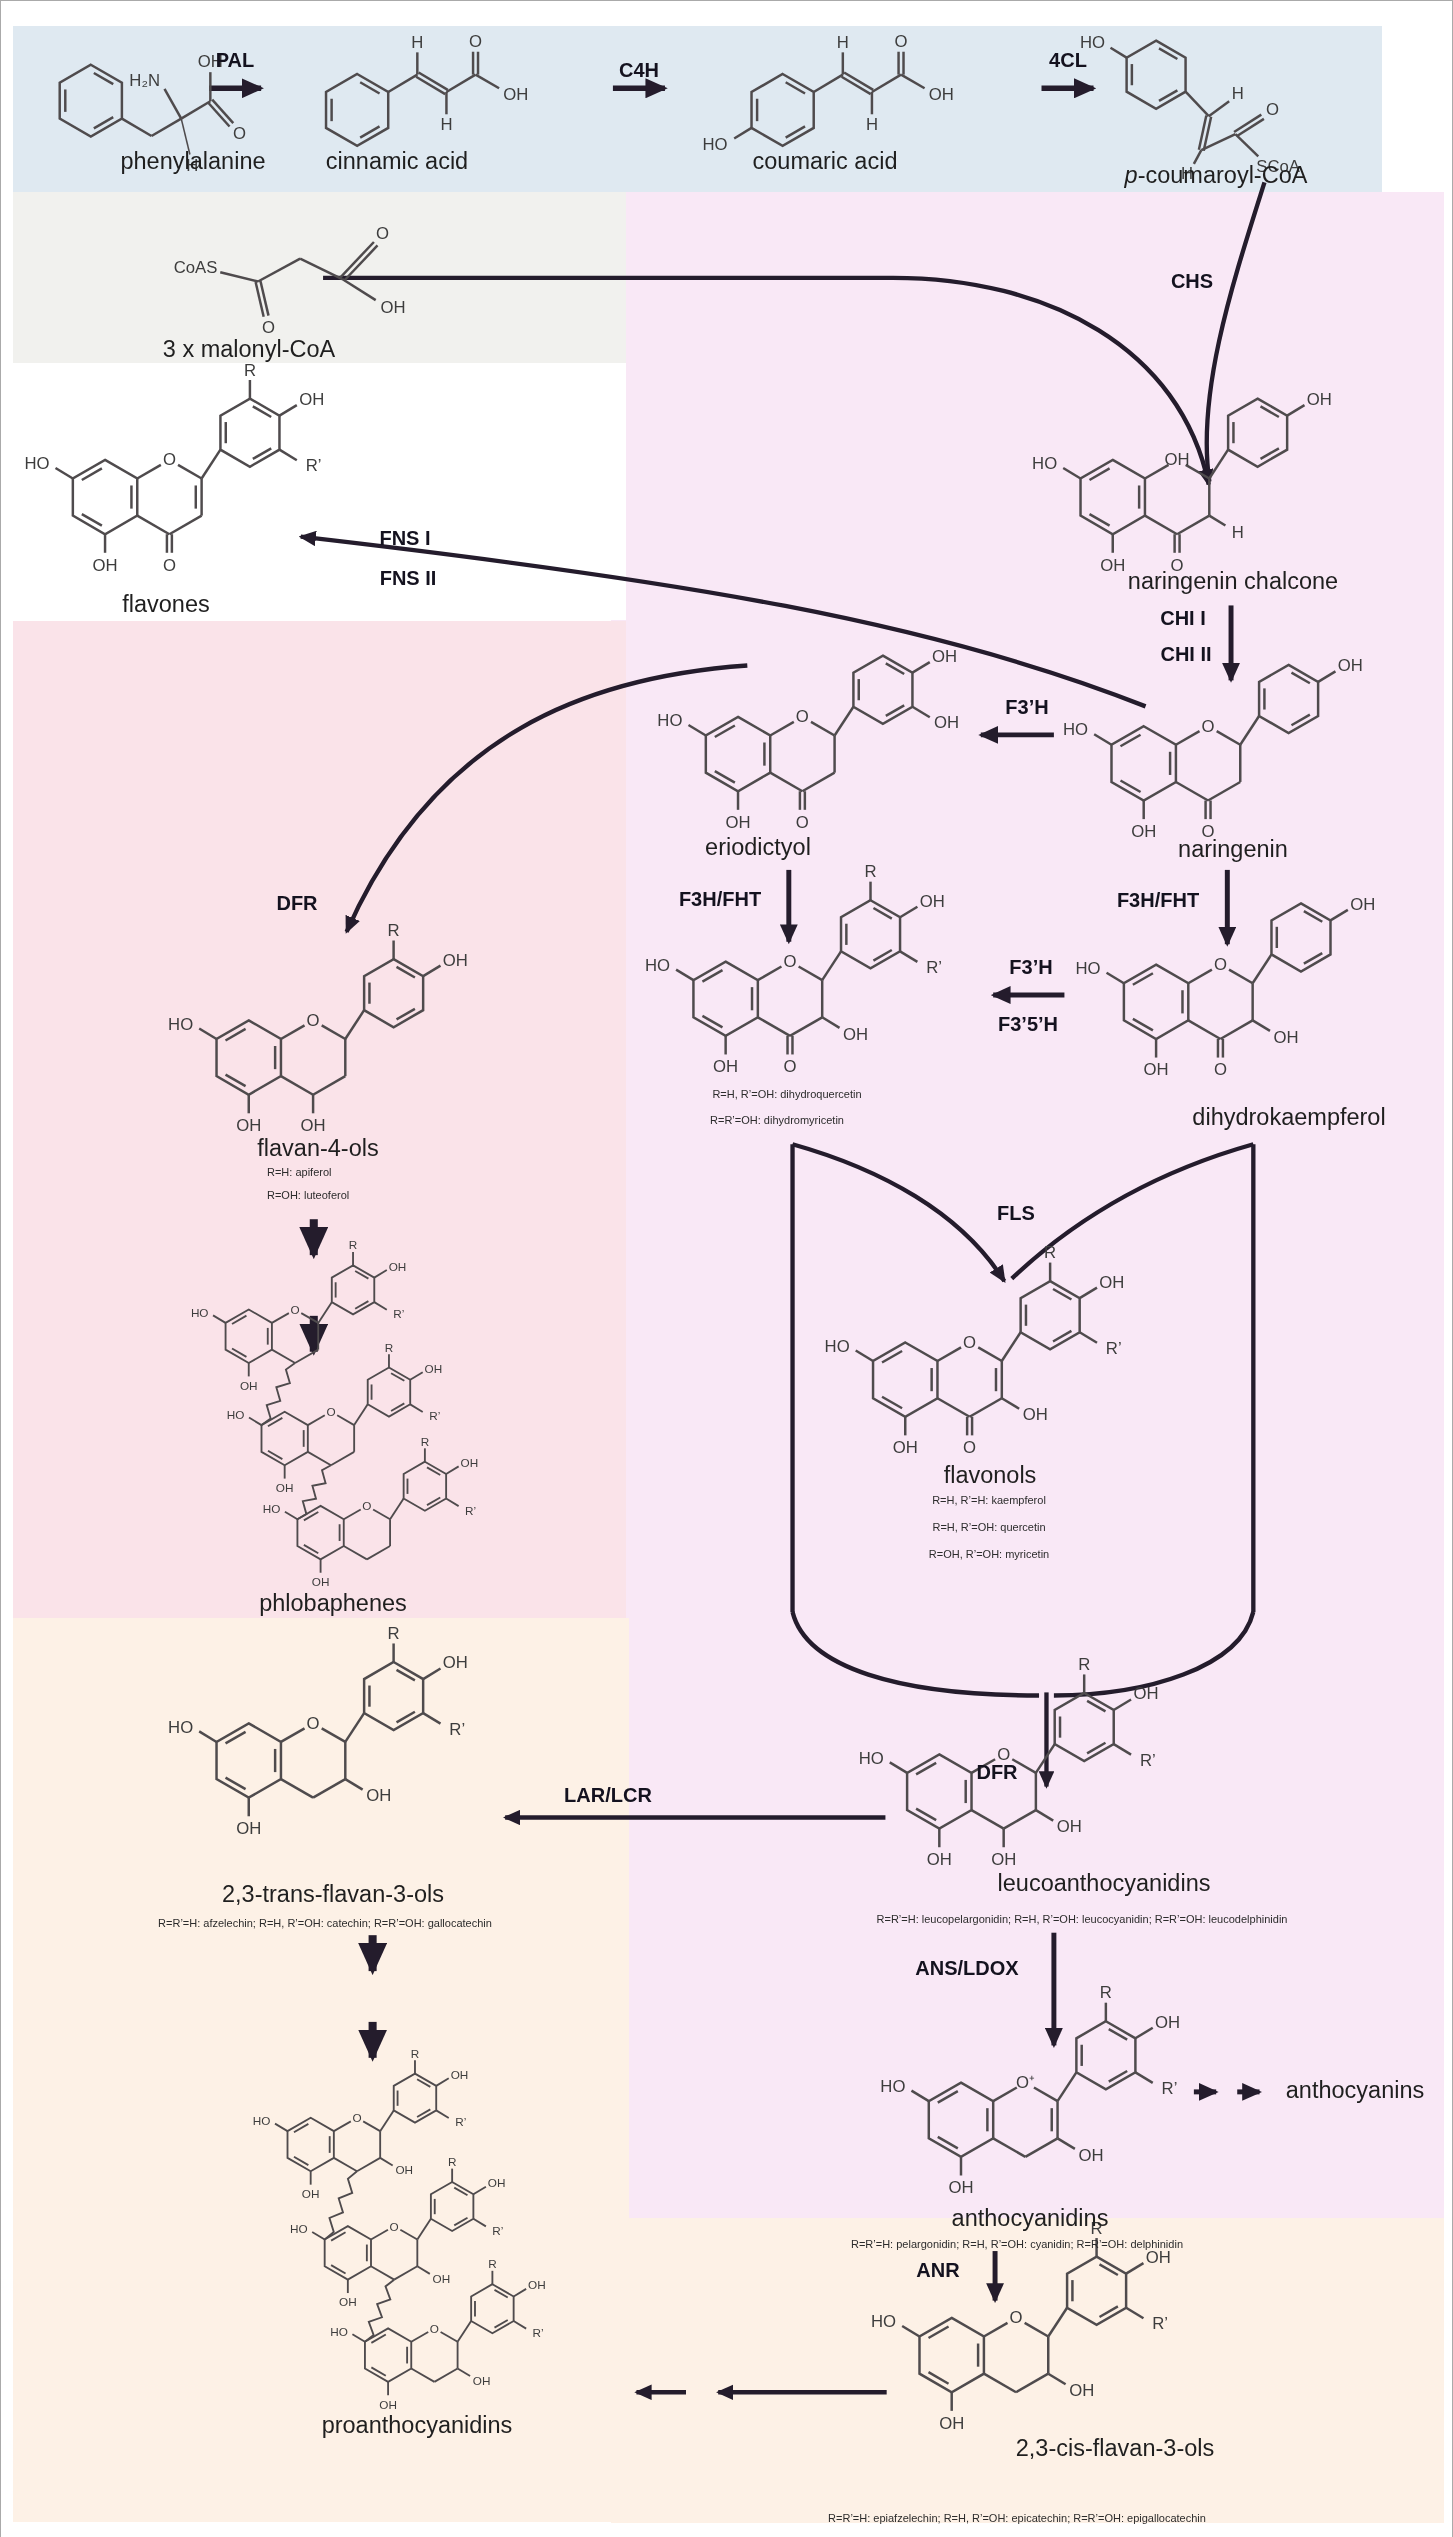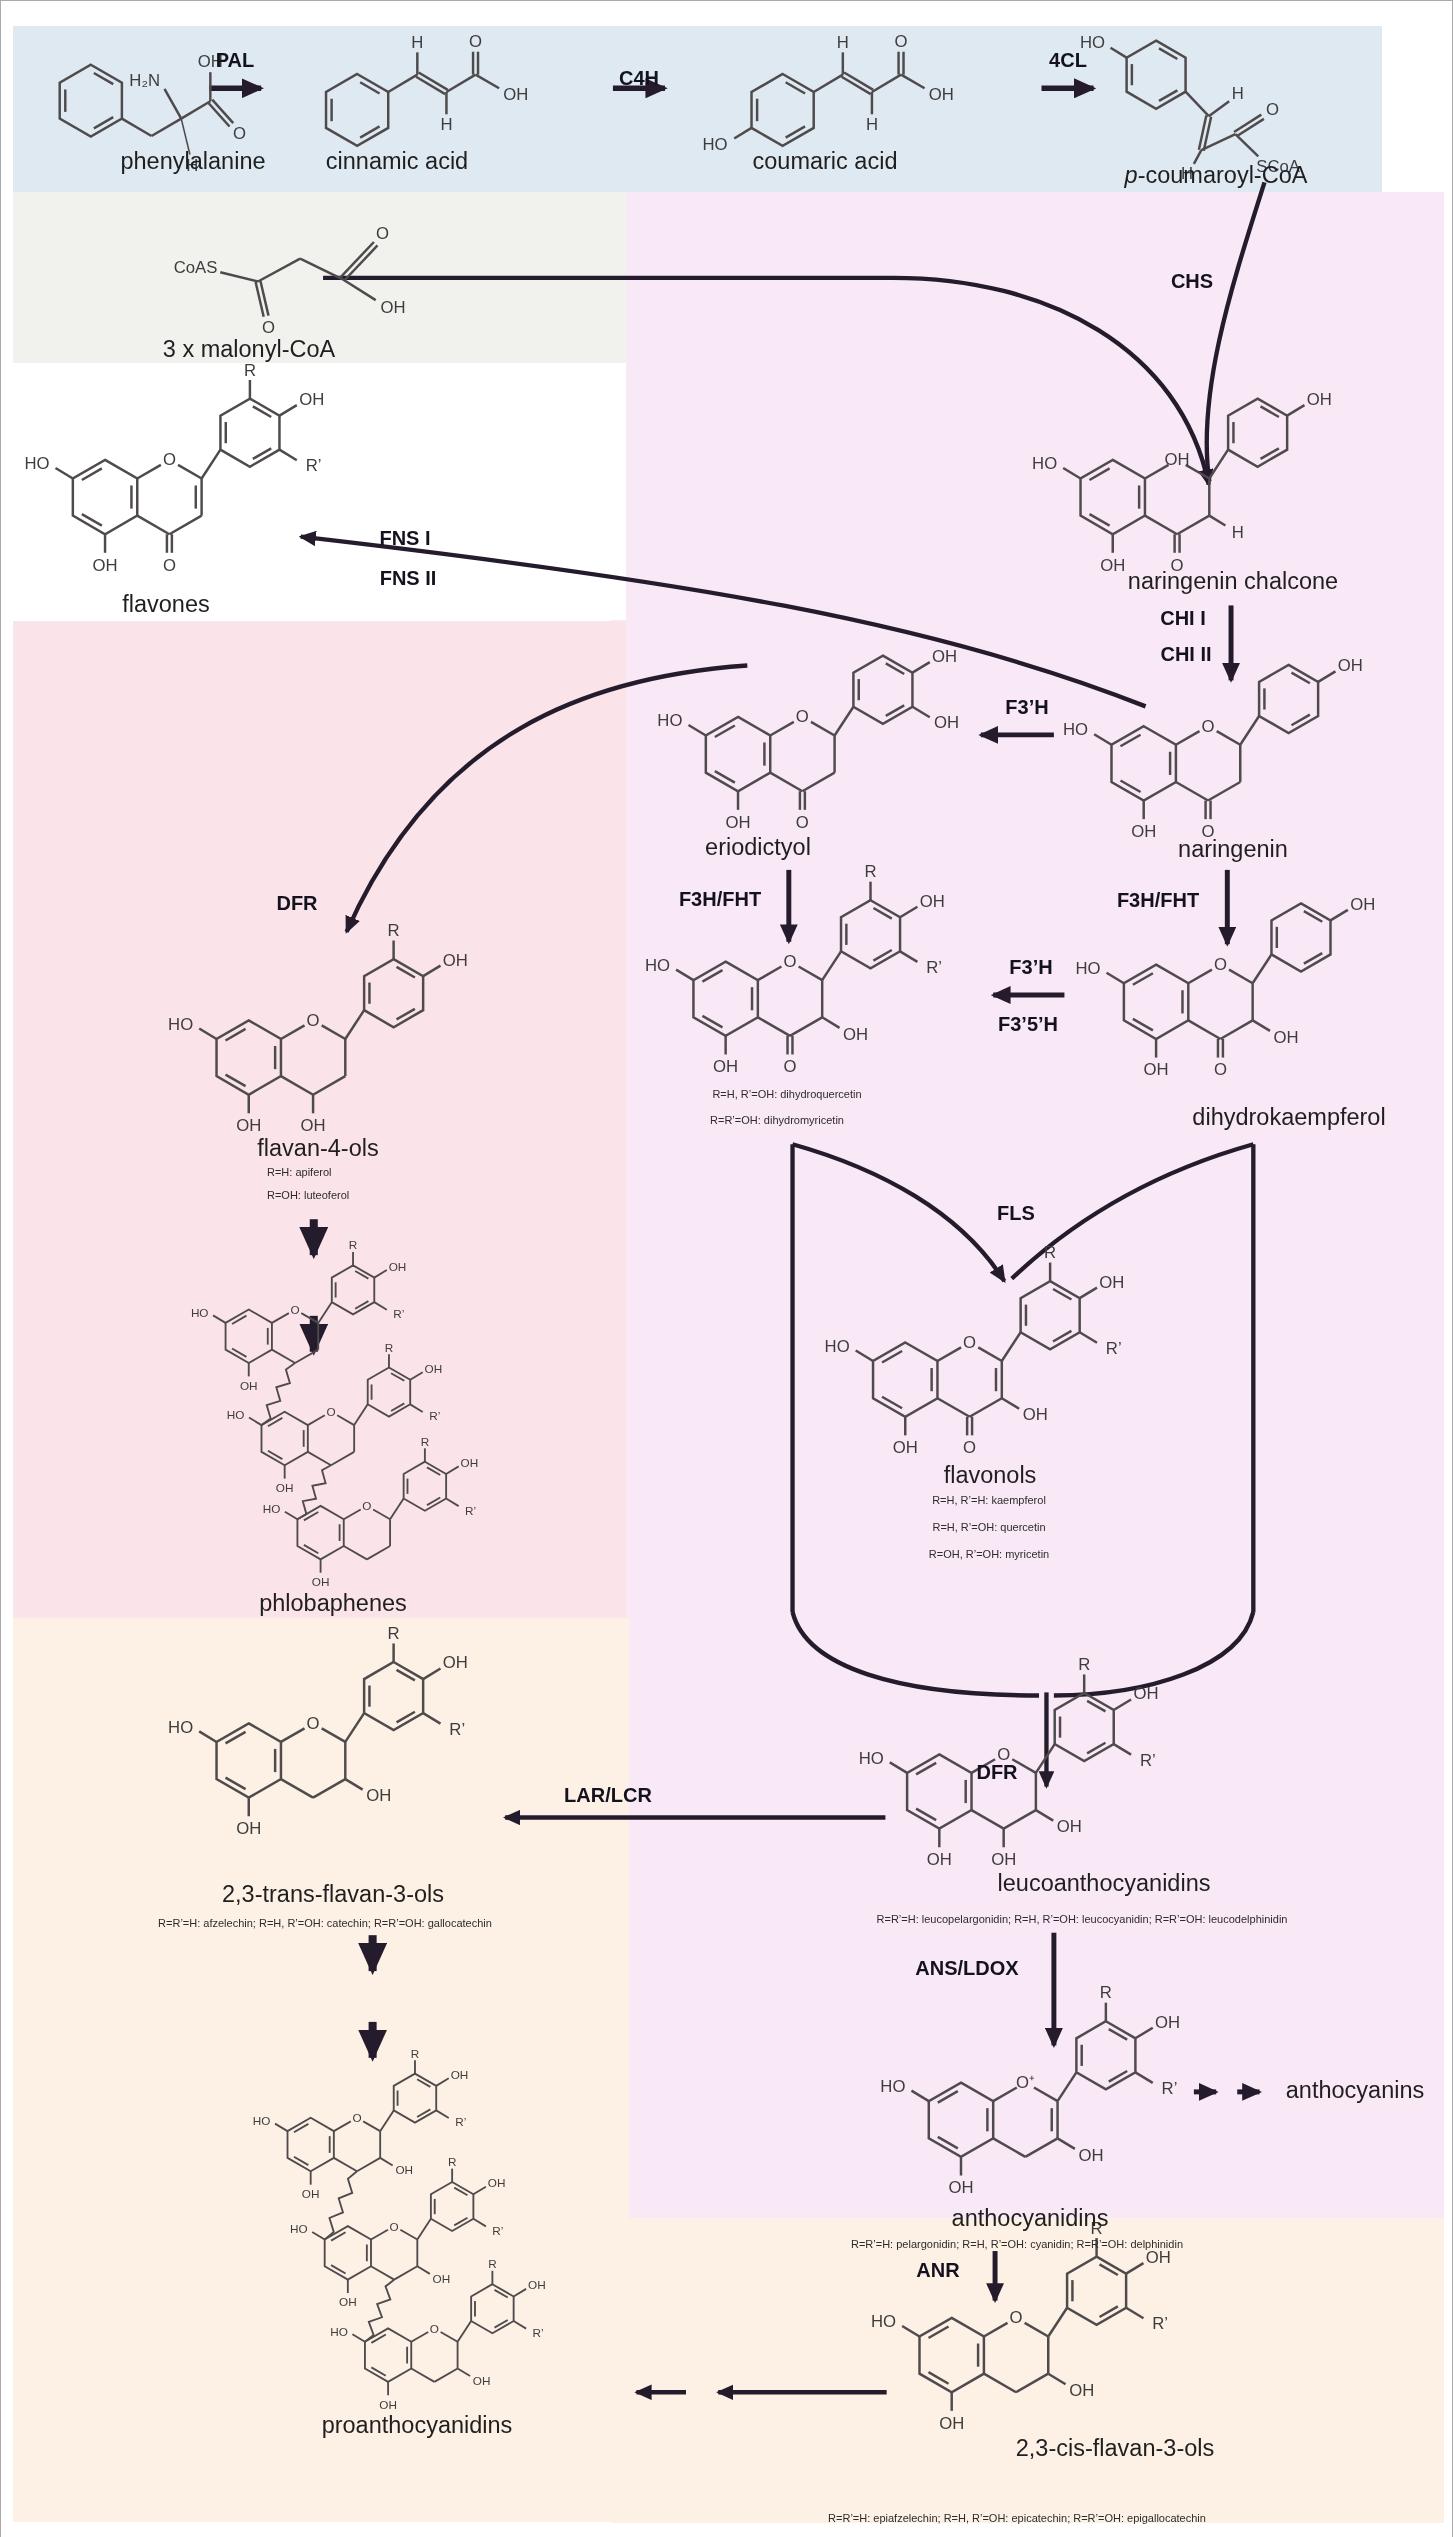--- a/index.html
+++ b/index.html
@@ -695,21 +695,21 @@
       </g>
       <g class="struct thin">
         <polyline points="574.8,3503.2 560.1,3515.5 567.1,3538.1 545.2,3547 552.2,3569.6 530.3,3578.5 537.3,3601.1 522.6,3613.4" stroke-width="3"></polyline>
       </g>
       <g class="struct thin">
         <polyline points="634.8,3678.2 620.8,3689.1 628.6,3710.2 607.3,3717.7 615.1,3738.9 593.8,3746.4 601.6,3767.5 587.6,3778.4" stroke-width="3"></polyline>
       </g>
     </svg>
 
   <div class="lbl ez" style="left:234px;top:59px;">PAL</div>
-  <div class="lbl ez" style="left:638px;top:77px;">C4H</div>
+  <div class="lbl ez" style="left:638px;top:69px;">C4H</div>
   <div class="lbl ez" style="left:1067px;top:59px;">4CL</div>
   <div class="lbl ez" style="left:1191px;top:280px;">CHS</div>
   <div class="lbl ez" style="left:1182px;top:617px;">CHI I</div>
   <div class="lbl ez" style="left:1185px;top:653px;">CHI II</div>
   <div class="lbl ez" style="left:1026px;top:706px;">F3’H</div>
   <div class="lbl ez" style="left:404px;top:537px;">FNS I</div>
   <div class="lbl ez" style="left:407px;top:577px;">FNS II</div>
   <div class="lbl ez" style="left:296px;top:902px;">DFR</div>
   <div class="lbl ez" style="left:719px;top:898px;">F3H/FHT</div>
   <div class="lbl ez" style="left:1157px;top:899px;">F3H/FHT</div>

